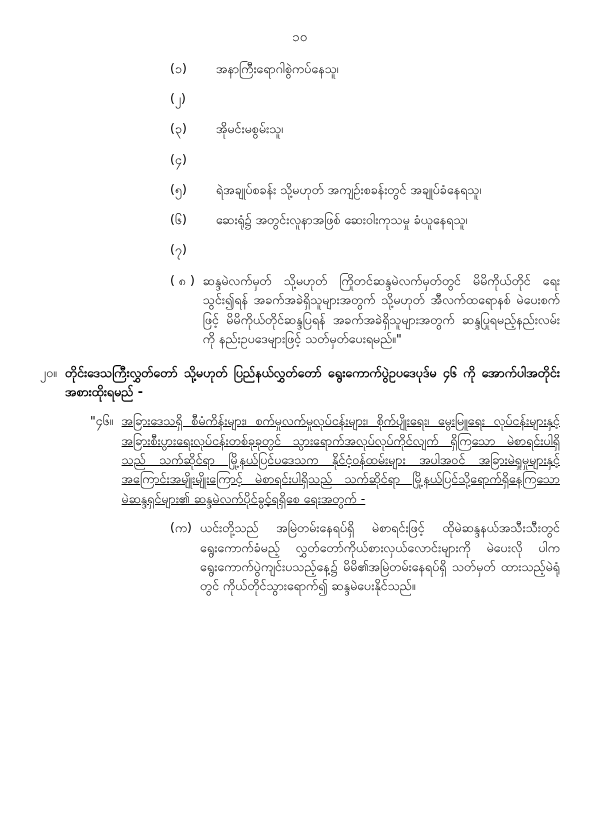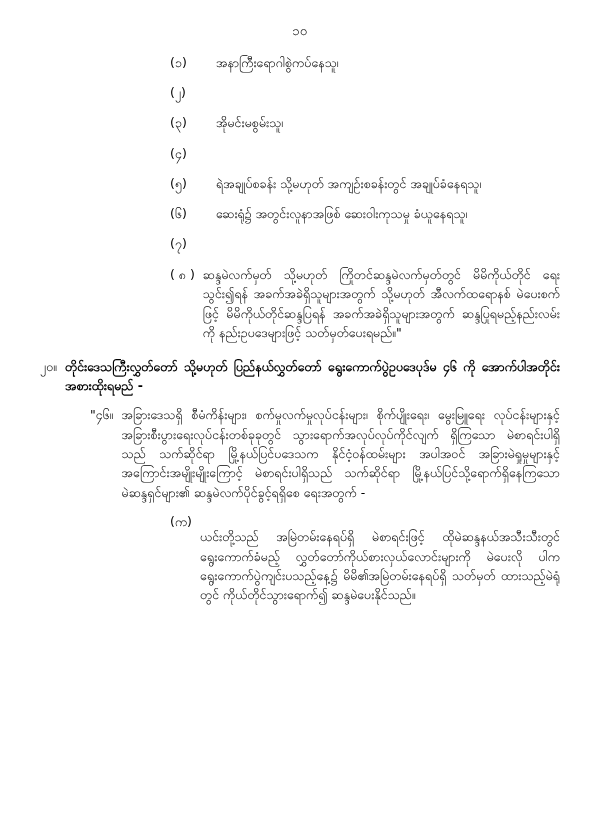--- a/index.html
+++ b/index.html
@@ -12,21 +12,21 @@
     background: #ffffff;
     font-family: "DejaVu Sans", "Liberation Sans", sans-serif;
     color: #000000;
     overflow: hidden;
   }
   .page {
     position: relative;
     width: 600px;
     height: 823px;
     box-sizing: border-box;
-    padding: 16px 40px 10px 40px;
+    padding: 22px 40px 10px 40px;
   }
   .page-number {
     text-align: center;
     font-size: 13px;
     line-height: 1.4;
     margin: 6px 0 14px 0;
     letter-spacing: 0.5px;
   }
   
   .sub-item {
@@ -71,27 +71,27 @@
   .para-20 .body {
     text-align: justify;
     font-weight: bold;
   }
   .quote-block {
     margin: 10px 0 4px 0;
     padding-left: 50px;
   }
   .quote-block .body {
     text-align: justify;
+    text-decoration: underline;
   }
   .para-k {
     margin: 10px 0 0 0;
   }
   .para-k .body {
     text-align: justify;
-    margin-top: 15px;
   }
 </style>
 </head>
 <body>
 
 <div class="page">
 
   <div class="page-number">၁၀</div>
 
   <div>

